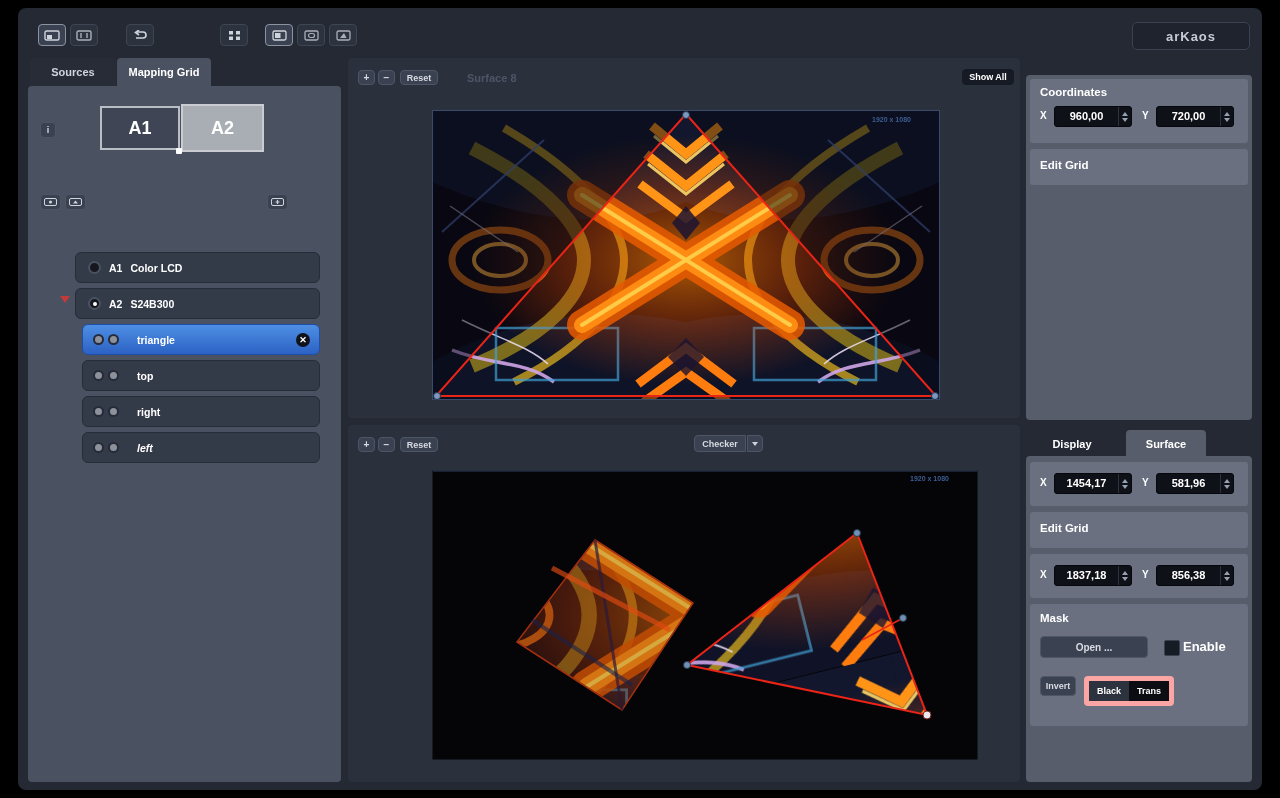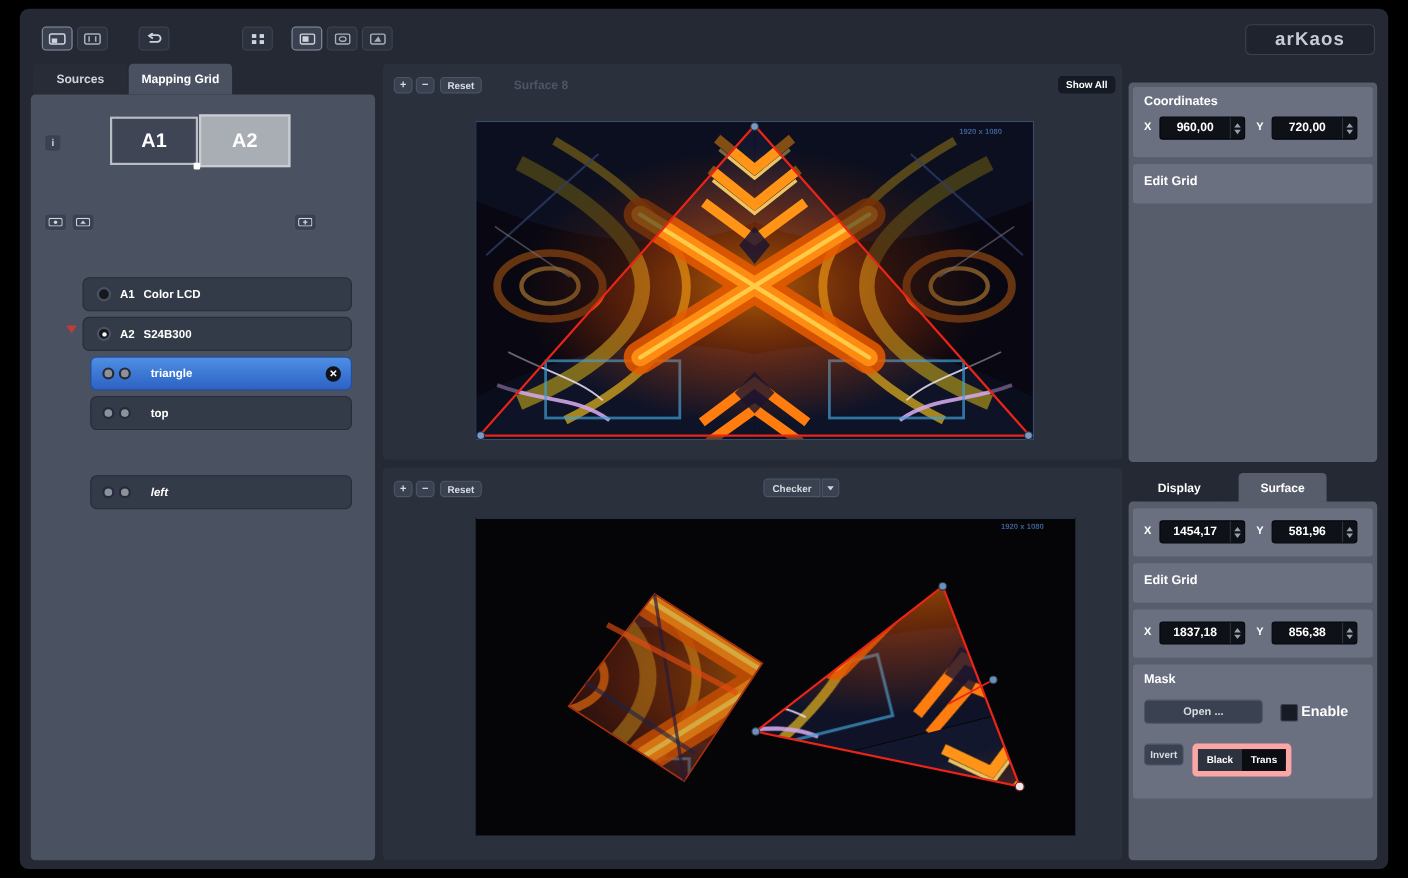--- a/index.html
+++ b/index.html
@@ -45,21 +45,21 @@
 
   
   .rpanel{position:absolute;left:1008px;width:226px;background:#575d6a;border-radius:4px;}
 
   .seg{position:absolute;display:flex;border-radius:4px;overflow:hidden;border:5px solid #fca5a5;}
   .seg div{padding:0 8px;height:20px;line-height:20px;color:#fff;font-weight:bold;font-size:9px;}
   .checkbox{position:absolute;width:14px;height:14px;background:#171b24;border:1px solid #3a4150;border-radius:2px;}
 
   svg{display:block;}
   .logo{position:absolute;right:12px;top:14px;width:116px;height:26px;border:1px solid #3a4150;
-    border-radius:5px;background:#1e232d;color:#c7ccd4;font-weight:bold;font-size:17px;
+    border-radius:5px;background:#1e232d;color:#c7ccd4;font-weight:bold;font-size:13px;
     letter-spacing:1px;display:flex;align-items:center;justify-content:center;}
 </style>
 </head>
 <body>
 
 <svg width="0" height="0" style="position:absolute" aria-hidden="true">
   <defs>
     <radialGradient id="glowGrad" cx="50%" cy="50%" r="50%">
       <stop offset="0%" stop-color="#ff8a00" stop-opacity="0.65"></stop>
       <stop offset="55%" stop-color="#e54d00" stop-opacity="0.35"></stop>
@@ -221,20 +221,25 @@
       <div class="led"></div>
       <div class="led"></div>
       <span style="margin-left:14px;">triangle</span>
       <div style="position:absolute;right:9px;top:8px;width:14px;height:14px;border-radius:50%;background:#10131b;color:#fff;font-size:9px;font-weight:bold;display:flex;align-items:center;justify-content:center;">✕</div>
     </div>
     <div class="trow" style="top:274px;left:54px;width:238px;padding-left:10px;">
       <div class="led"></div>
       <div class="led"></div>
       <span style="margin-left:14px;">top</span>
     </div>
+    <div class="trow" style="top:310px;left:54px;width:238px;padding-left:10px;">
+      <div class="led"></div>
+      <div class="led"></div>
+      <span style="margin-left:14px;">right</span>
+    </div>
     <div class="trow" style="top:346px;left:54px;width:238px;padding-left:10px;">
       <div class="led"></div>
       <div class="led"></div>
       <span style="margin-left:14px;font-style:italic;">left</span>
     </div>
   </div>
 
   <div class="vpanel" style="left:330px;top:50px;width:672px;height:360px;">
     <div class="btn-sm" style="left:10px;top:12px;width:17px;height:15px;">
         <span>+</span>

